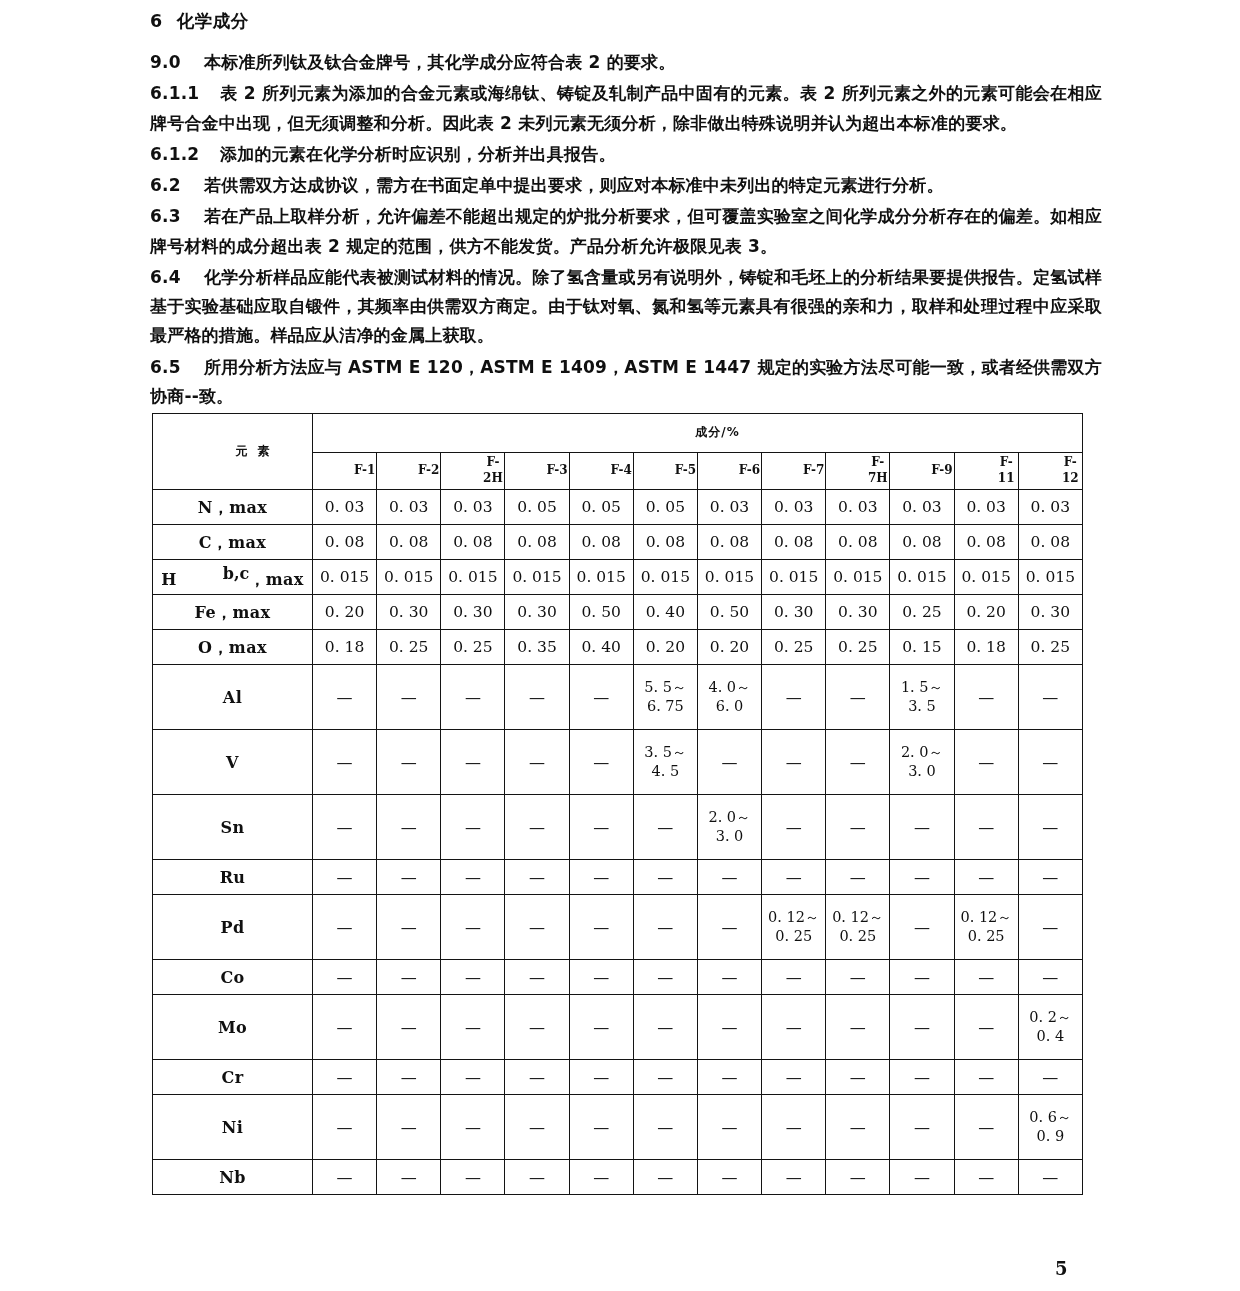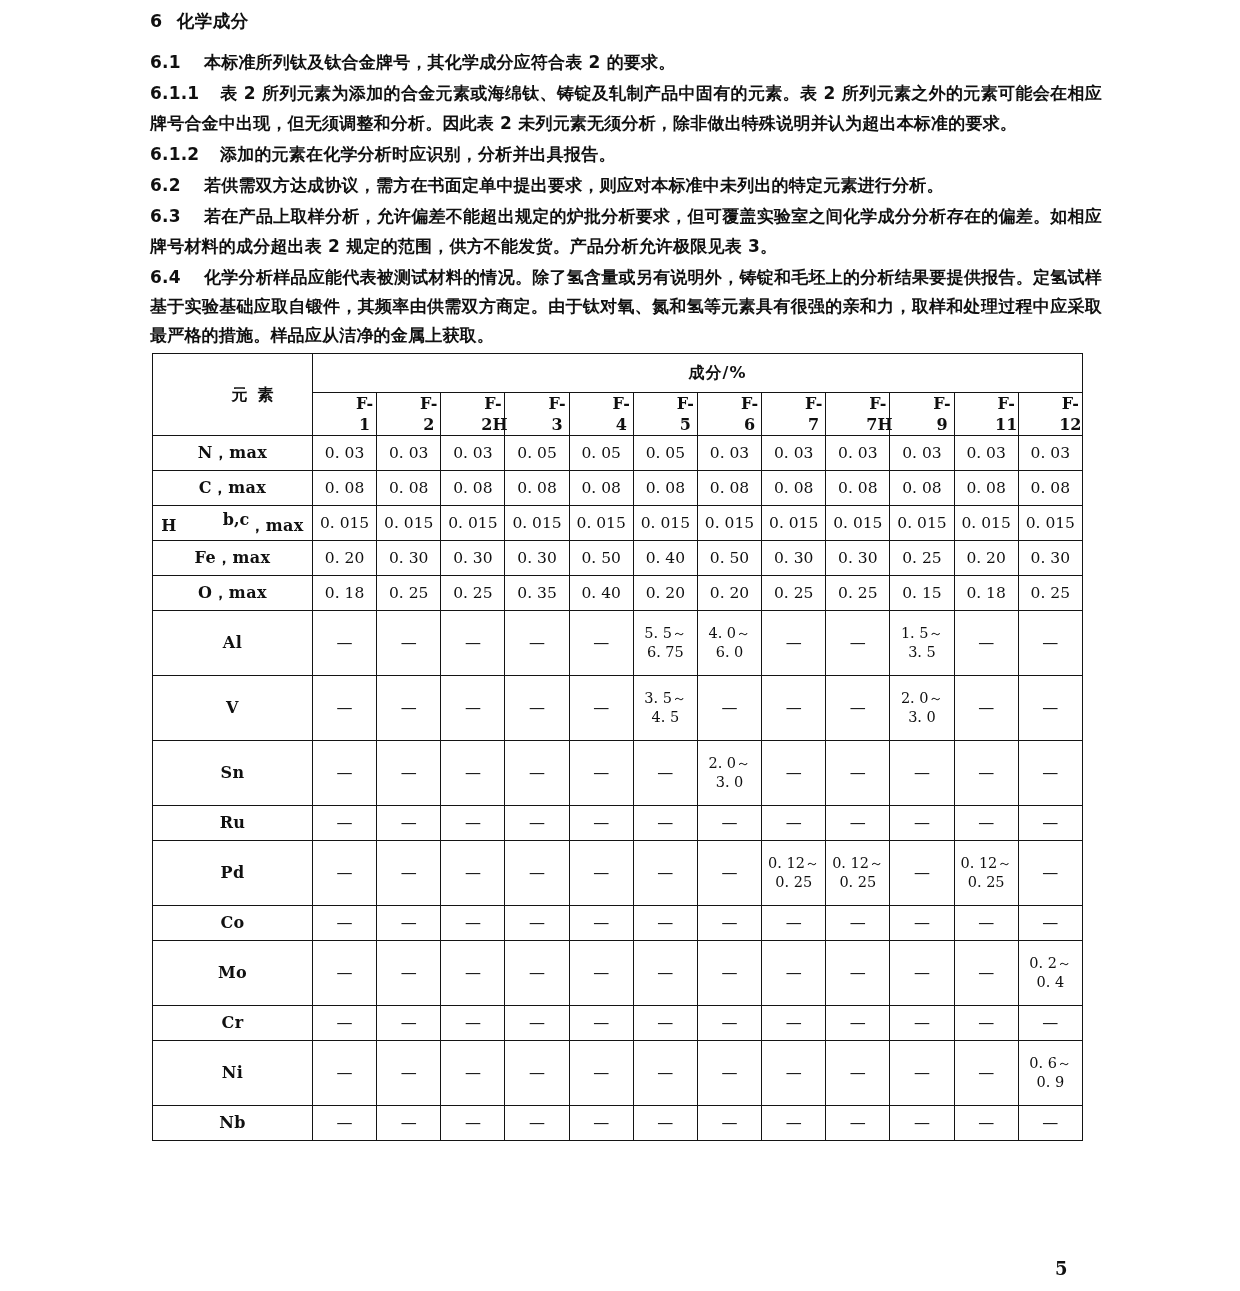--- a/index.html
+++ b/index.html
@@ -85,21 +85,21 @@
   table.chem th, table.chem td {
     border: 1.6px solid #141414;
     text-align: center;
     vertical-align: middle;
     padding: 0;
     line-height: 1.32;
     background: #fff;
   }
   table.chem thead th {
     font-weight: bold;
-    font-size: 16px;
+    font-size: 12px;
     padding-left: 40px;
   }
   th.el-head {
     width: 160px;
     font-family: "DejaVu Sans", "Liberation Sans", sans-serif;
     font-size: 16px;
     letter-spacing: 10px;
     text-indent: 10px;
   }
   th.comp-head {
@@ -146,26 +146,27 @@
 <body>
 
 <div class="page">
   <div class="content">
 
     <h1 class="sec-heading">
       <span class="num">6</span><span>化学成分</span>
     </h1>
 
     <div id="paras">
-        <div class="para"><span class="lbl">6.1</span><span>本标准所列钛及钛合金牌号，其化学成分应符合表 2 的要求。</span></div>
+        <div class="para"><span class="lbl">9.0</span><span>本标准所列钛及钛合金牌号，其化学成分应符合表 2 的要求。</span></div>
         <div class="para"><span class="lbl wide">6.1.1</span><span>表 2 所列元素为添加的合金元素或海绵钛、铸锭及轧制产品中固有的元素。表 2 所列元素之外的元素可能会在相应牌号合金中出现，但无须调整和分析。因此表 2 未列元素无须分析，除非做出特殊说明并认为超出本标准的要求。</span></div>
         <div class="para"><span class="lbl wide">6.1.2</span><span>添加的元素在化学分析时应识别，分析并出具报告。</span></div>
         <div class="para"><span class="lbl">6.2</span><span>若供需双方达成协议，需方在书面定单中提出要求，则应对本标准中未列出的特定元素进行分析。</span></div>
         <div class="para"><span class="lbl">6.3</span><span>若在产品上取样分析，允许偏差不能超出规定的炉批分析要求，但可覆盖实验室之间化学成分分析存在的偏差。如相应牌号材料的成分超出表 2 规定的范围，供方不能发货。产品分析允许极限见表 3。</span></div>
         <div class="para"><span class="lbl">6.4</span><span>化学分析样品应能代表被测试材料的情况。除了氢含量或另有说明外，铸锭和毛坯上的分析结果要提供报告。定氢试样基于实验基础应取自锻件，其频率由供需双方商定。由于钛对氧、氮和氢等元素具有很强的亲和力，取样和处理过程中应采取最严格的措施。样品应从洁净的金属上获取。</span></div>
+        <div class="para"><span class="lbl">6.5</span><span>所用分析方法应与 ASTM E 120，ASTM E 1409，ASTM E 1447 规定的实验方法尽可能一致，或者经供需双方协商--致。</span></div>
       </div>
 
 
     <table class="chem">
       <colgroup>
         <col style="width:160px">
         <col span="12" style="width:64.16px">
       </colgroup>
       <thead>
         <tr>

